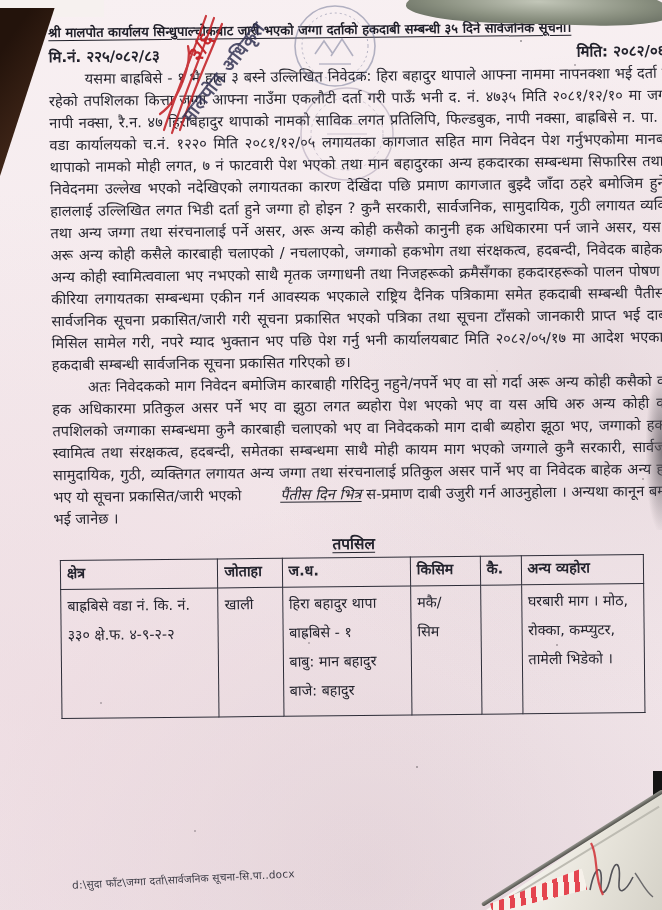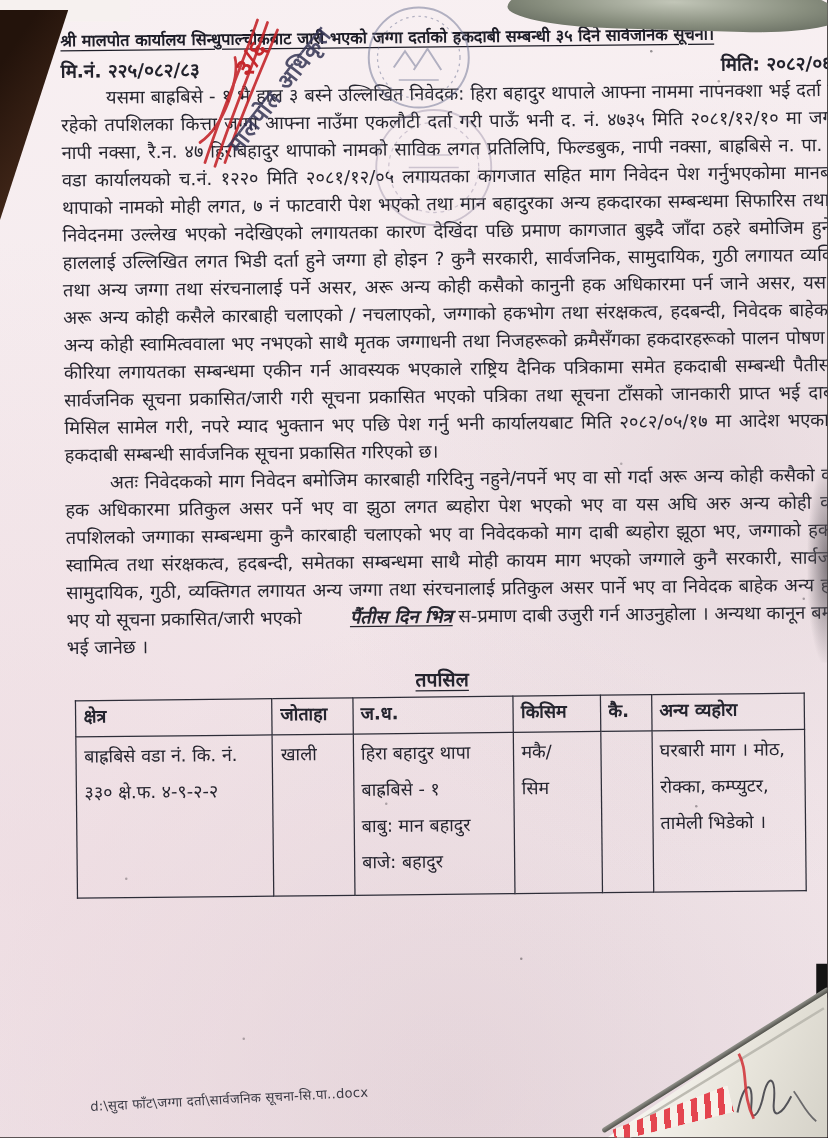--- a/index.html
+++ b/index.html
@@ -12,21 +12,21 @@
       radial-gradient(circle at 55% 96%, rgba(214,196,202,.45), transparent 40%),
       linear-gradient(176deg,#f8f0f2 0%,#f4e9ec 45%,#eee1e6 100%);}
   .content{position:absolute;left:0;top:0;width:640px;padding:20px 18px 0 48px;
     transform:rotate(-0.6deg);transform-origin:50% 0;}
   .title{font-size:13px;font-weight:bold;white-space:nowrap;
     text-decoration:underline;text-underline-offset:3px;color:#1e1e28;}
   .refrow{display:flex;justify-content:space-between;align-items:baseline;
     font-size:15px;font-weight:bold;margin:5px 2px 2px 0;color:#22222c;}
   .para{margin:0;text-align:justify;font-size:14.6px;line-height:22px;
     text-indent:36px;color:#26262f;}
-  .hl{font-weight:bold;font-style:italic;text-decoration:underline;text-underline-offset:2px;margin-left:34px;}
+  .hl{font-weight:normal;font-style:italic;text-decoration:underline;text-underline-offset:2px;margin-left:34px;}
   .tabletitle{text-align:center;font-weight:bold;font-size:15.5px;
     text-decoration:underline;text-underline-offset:3px;margin:5px 40px 3px 0;}
   table{border-collapse:collapse;width:584px;margin-left:6px;table-layout:fixed;}
   th,td{border:1.6px solid #2d2d38;font-size:14.3px;padding:2px 6px;
     vertical-align:top;text-align:left;}
   th{font-weight:600;height:24px;}
   td{line-height:29px;height:124px;}
   .pre{white-space:pre-line;}
   .footer{position:absolute;left:72px;top:872px;font-size:10.5px;color:#3a3a44;
     transform:rotate(-3deg);letter-spacing:.2px;}

